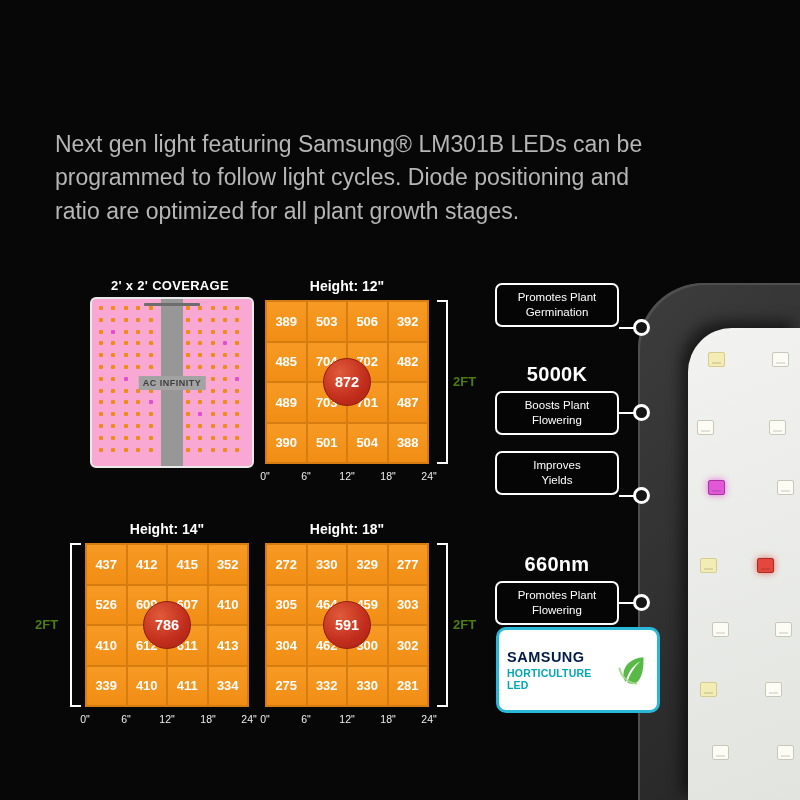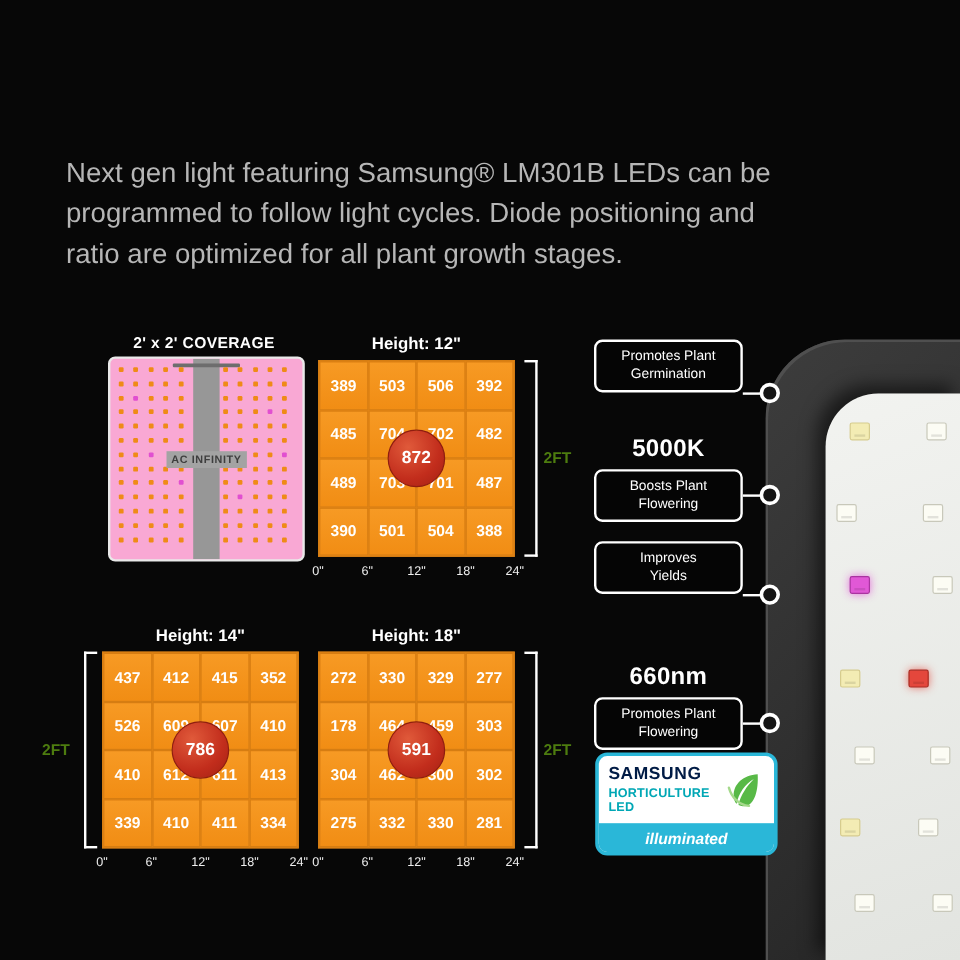--- a/index.html
+++ b/index.html
@@ -73,21 +73,21 @@
        background:linear-gradient(160deg,#f2f3f0,#e2e4e0);
        border-top-left-radius:44px;box-shadow:-7px -7px 14px rgba(0,0,0,.55);}
   .led{position:absolute;width:15px;height:13px;border-radius:2px;}
   .led::after{content:"";position:absolute;left:3px;right:3px;bottom:2px;height:2px;background:rgba(0,0,0,.10);}
   .led.white{background:#fcfcf4;border:1px solid #c8c8ba;}
   .led.warm{background:#f3ecb4;border:1px solid #d6cc8e;}
   .led.magenta{background:#e158d6;border:1px solid #a934a0;box-shadow:0 0 7px rgba(225,88,214,.85);}
   .led.red{background:#e4473c;border:1px solid #a92d24;box-shadow:0 0 7px rgba(228,71,60,.75);}
 
   
-  .badge{position:absolute;left:496px;top:627px;width:152px;height:86px;background:#fff;
+  .badge{position:absolute;left:496px;top:627px;width:164px;height:86px;background:#fff;
          border:3px solid #2ab7d8;border-radius:10px;overflow:hidden;display:flex;flex-direction:column;box-sizing:border-box;}
   .badge-top{flex:1;display:flex;align-items:center;padding:4px 8px;gap:6px;}
   .badge-text{flex:1;}
   .badge-brand{font-size:14.5px;font-weight:bold;color:#001b45;letter-spacing:.5px;}
   .badge-sub{font-size:10.5px;font-weight:bold;color:#00a7b5;margin-top:2px;letter-spacing:.2px;}
   .badge-bar{flex:0 0 24px;background:#2ab7d8;color:#fff;font-size:13px;font-weight:bold;font-style:italic;
              display:flex;align-items:center;justify-content:center;}
 </style>
 </head>
 <body>
@@ -170,21 +170,21 @@
     <div class="side-label">2FT</div>
   </div>
 
   <div class="hm hm3 side-right">
     <div class="hm-title">Height: 18"</div>
     <div class="hm-grid">
         <div class="cell">272</div>
         <div class="cell">330</div>
         <div class="cell">329</div>
         <div class="cell">277</div>
-        <div class="cell">178</div>
+        <div class="cell">305</div>
         <div class="cell">464</div>
         <div class="cell">459</div>
         <div class="cell">303</div>
         <div class="cell">304</div>
         <div class="cell">462</div>
         <div class="cell">300</div>
         <div class="cell">302</div>
         <div class="cell">275</div>
         <div class="cell">332</div>
         <div class="cell">330</div>
@@ -251,16 +251,15 @@
     <div class="badge-top">
       <div class="badge-text">
         <div class="badge-brand">SAMSUNG</div>
         <div class="badge-sub">HORTICULTURE LED</div>
       </div>
       <svg viewBox="0 0 40 40" width="32" height="32">
         <path d="M33 4 C18 5 8 14 8 26 c0 4 1 7 3 9 C13 24 20 14 29 9 22 16 15 26 13 36 c2 1 4 1.4 6 1.4 C30 37 34 20 33 4 Z" fill="#58b947"></path>
         <path d="M3 18 c3 11 11 18 21 19" stroke="#a5d98b" stroke-width="2.5" fill="none" stroke-linecap="round"></path>
       </svg>
     </div>
-    <div class="badge-bar">illuminated</div>
   </div>
 
 </div>
 
 </body></html>

